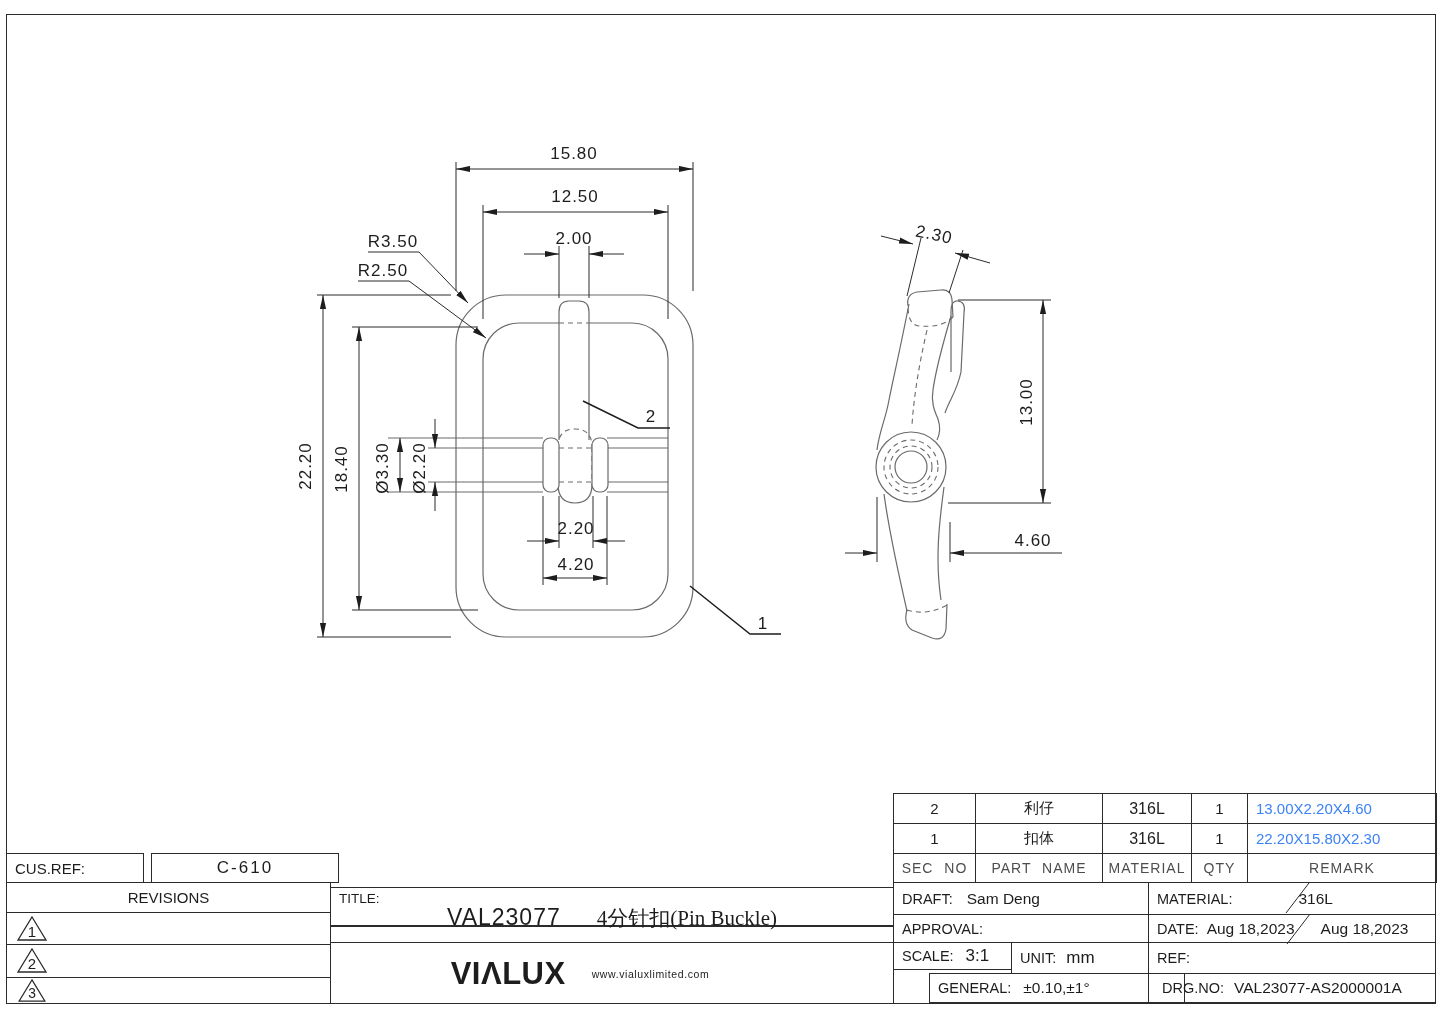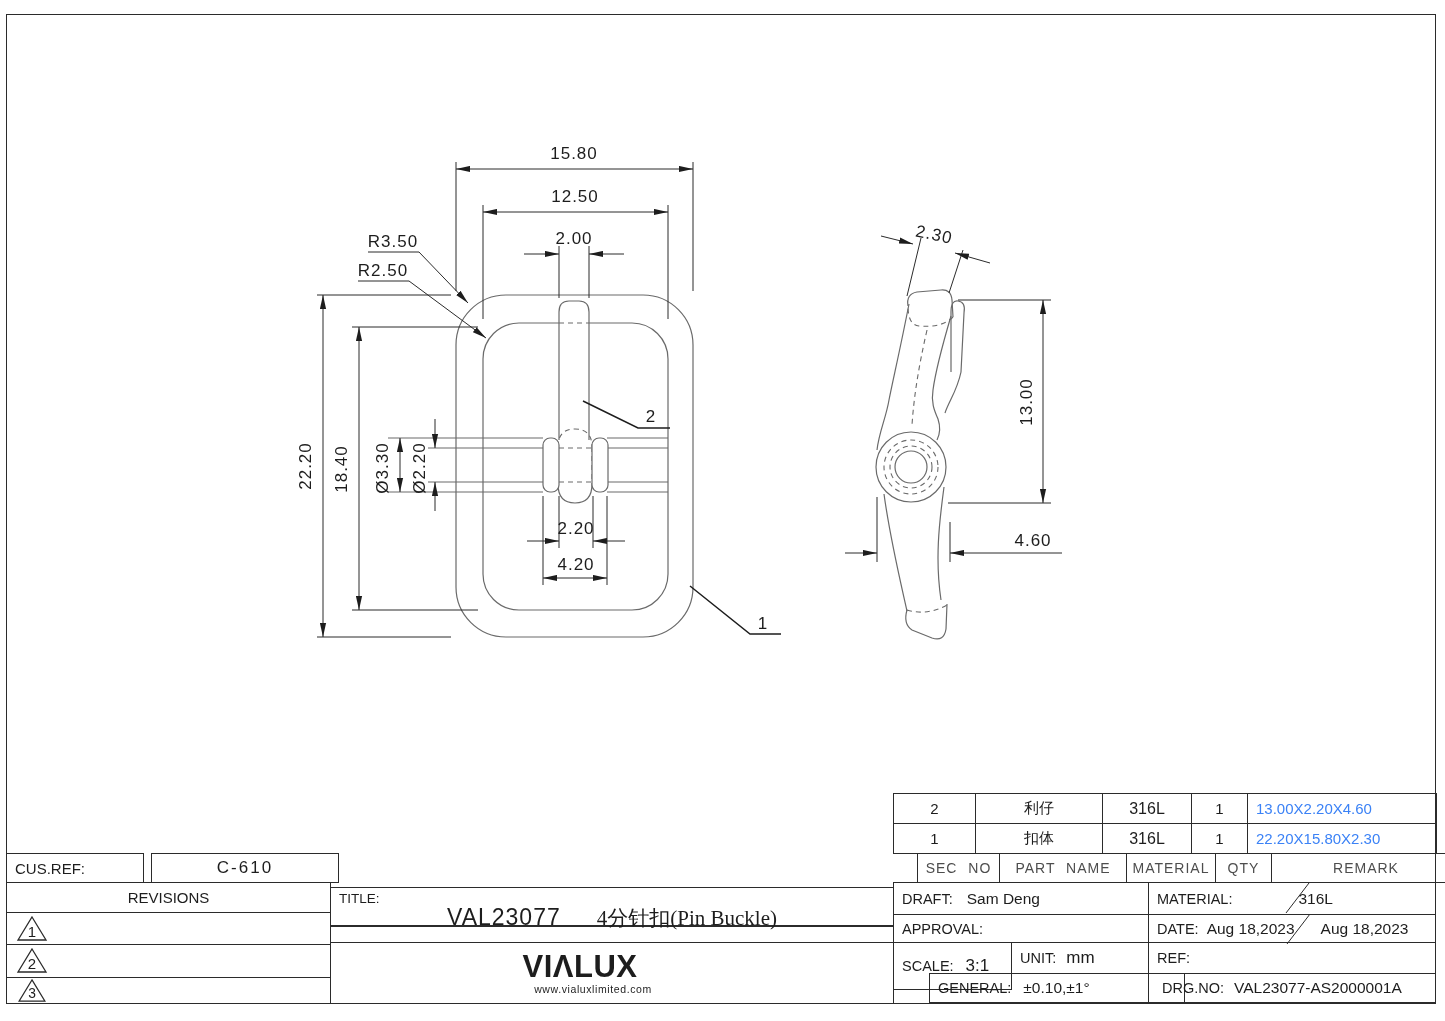--- a/index.html
+++ b/index.html
@@ -14,29 +14,29 @@
   .lbl{font-size:14.5px;}
   .val{font-size:15.5px;}
   .obj{stroke:#6a6a6a;stroke-width:1.2;fill:none;}
   .objf{stroke:#6a6a6a;stroke-width:1.2;fill:#fff;}
   .hid{stroke:#6a6a6a;stroke-width:1.1;fill:none;stroke-dasharray:5 4;}
   .dim{stroke:#2b2b2b;stroke-width:1;fill:none;}
   .ldr{stroke:#1d1d1d;stroke-width:1.5;fill:none;}
   .dtx{fill:#1d1d1d;font-family:"Liberation Sans",sans-serif;font-size:17px;letter-spacing:1px;}
   .cjk{font-family:"Liberation Serif","DejaVu Serif",serif;}
   .partsval{color:#3b82f6;}
-  .hdr{color:#4d4d4d;font-size:14px;word-spacing:6px;letter-spacing:1px;margin-left:24px;}
+  .hdr{color:#4d4d4d;font-size:14px;word-spacing:6px;letter-spacing:1px;}
   .title-box{position:absolute;left:330px;top:887px;width:564px;height:40px;border:1px solid #2b2b2b;
              border-bottom:2px solid #2b2b2b;box-sizing:border-box;}
   .title-label{position:absolute;left:8px;top:3px;font-size:13.5px;}
   .title-row{display:flex;justify-content:center;align-items:baseline;gap:36px;margin-top:16px;}
   .title-code{font-size:23px;letter-spacing:1px;}
   .title-name{font-size:21px;}
   .logo-box{position:absolute;left:330px;top:942px;width:564px;height:62px;border:1px solid #2b2b2b;
-            box-sizing:border-box;display:flex;flex-direction:column;align-items:center;justify-content:center;
+            box-sizing:border-box;display:flex;flex-direction:row;align-items:center;justify-content:center;
             padding-right:64px;}
   .logo-text{font-size:31px;font-weight:bold;letter-spacing:.5px;line-height:1;}
   .logo-url{font-size:10.5px;letter-spacing:.6px;margin-left:26px;margin-top:1px;}
   .tri{margin-right:6px;flex:0 0 auto;}
 </style>
 </head>
 <body>
 
 <div class="sheet">
   <div class="frame"></div>
@@ -275,21 +275,21 @@
         <span>REMARK</span>
       </div>
 
     <div class="cell" style="left:893px;top:914px;width:256px;height:29px;">
       <span class="lbl">APPROVAL:</span>
     </div>
     <div class="cell" style="left:893px;top:882px;width:256px;height:33px;">
       <span class="lbl">DRAFT:</span>
       <span class="val" style="margin-left:14px;">Sam Deng</span>
     </div>
-    <div class="cell" style="left:893px;top:942px;width:119px;height:48px;">
+    <div class="cell" style="left:893px;top:942px;width:119px;height:28px;">
       <span class="lbl">SCALE:</span>
       <span style="margin-left:12px;font-size:17px;">3:1</span>
     </div>
     <div class="cell" style="left:1011px;top:942px;width:138px;height:32px;">
       <span class="lbl">UNIT:</span>
       <span style="margin-left:10px;font-size:17px;">mm</span>
     </div>
     <div class="cell" style="left:893px;top:973px;width:256px;height:30px;margin-left:36px;">
       <span class="lbl">GENERAL:</span>
       <span class="val" style="margin-left:12px;">±0.10,±1°</span>

